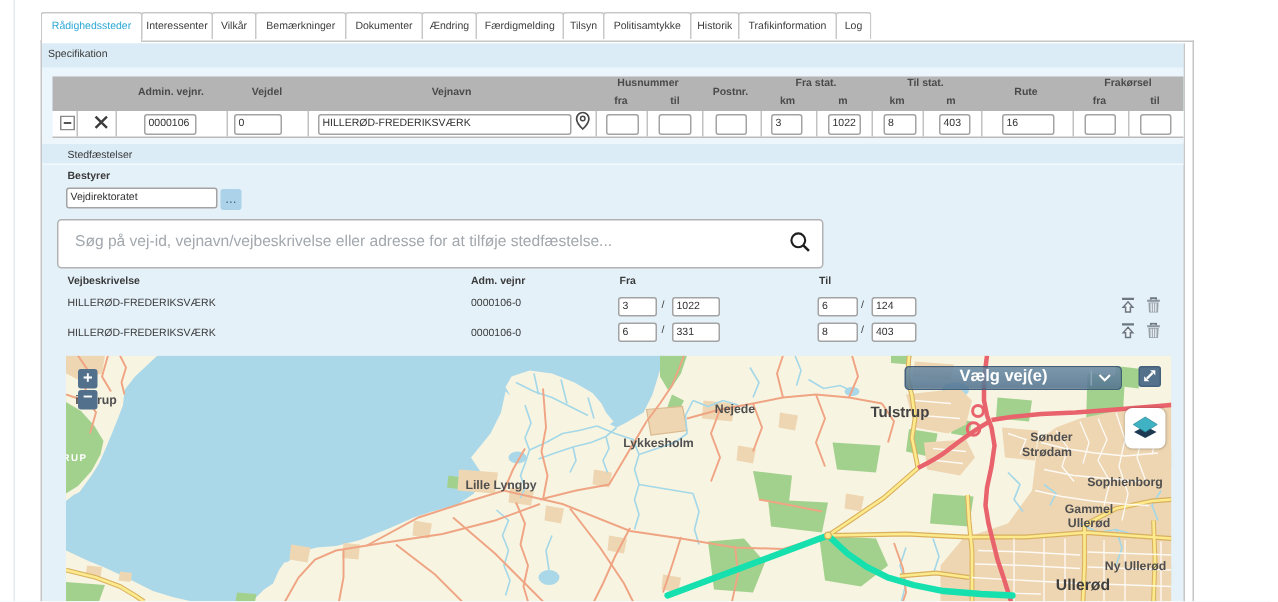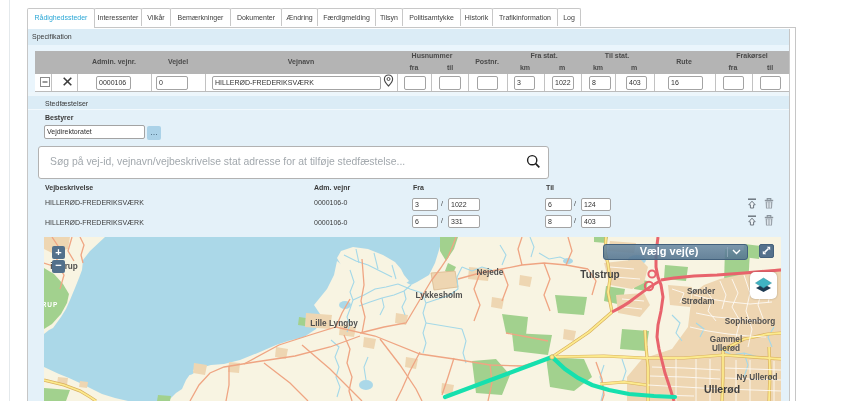--- a/index.html
+++ b/index.html
@@ -104,21 +104,21 @@
 <div class="abs" style="left:28px;top:92px;width:761px;height:4px;background:#edf6fb;"></div>
 <div class="abs" style="left:28px;top:96px;width:761px;height:13px;background:#dbecf6;"></div>
 <div class="abs" style="left:28px;top:109px;width:761px;height:1px;background:#f2f9fd;"></div>
 <div class="lbl" style="left:45px;top:99.5px;">Stedfæstelser</div>
 
 <div class="lbl bold" style="left:45px;top:114px;">Bestyrer</div>
 <div class="inp" style="left:44px;top:125px;width:101px;height:14px;line-height:12px;">Vejdirektoratet</div>
 <div class="abs" style="left:147px;top:126px;width:14px;height:14px;background:#abd2e8;border-radius:2px;color:#4a6a80;font-size:9px;line-height:12px;text-align:center;">...</div>
 
 <div class="abs" style="left:38px;top:146px;width:511px;height:33px;background:#fff;border:1px solid #b2b2b2;border-radius:3px;box-sizing:border-box;"></div>
-<div class="abs" style="left:50px;top:156px;font-size:10.4px;color:#a2a8ad;">Søg på vej-id, vejnavn/vejbeskrivelse stat adresse for at tilføje stedfæstelse...</div>
+<div class="abs" style="left:50px;top:156px;font-size:10.4px;color:#a2a8ad;">Søg på vej-id, vejnavn/vejbeskrivelse eller adresse for at tilføje stedfæstelse...</div>
 <svg class="abs" style="left:526px;top:154px;" width="15" height="15" viewBox="0 0 15 15">
     <circle cx="6.2" cy="6.2" r="4.6" fill="none" stroke="#1e1e1e" stroke-width="1.4"></circle>
     <line x1="9.7" y1="9.7" x2="13.3" y2="13.3" stroke="#1e1e1e" stroke-width="1.7"></line>
   </svg>
 
 <div class="lbl bold" style="left:45px;top:184px;">Vejbeskrivelse</div>
 <div class="lbl bold" style="left:314px;top:184px;">Adm. vejnr</div>
 <div class="lbl bold" style="left:413px;top:184px;">Fra</div>
 <div class="lbl bold" style="left:546px;top:184px;">Til</div>
 

